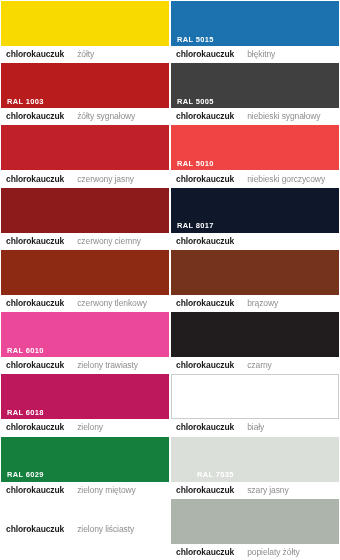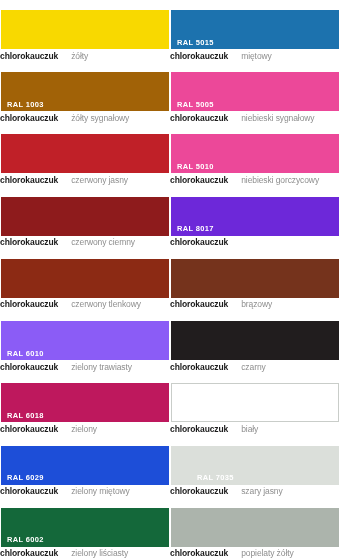--- a/index.html
+++ b/index.html
@@ -30,23 +30,23 @@
     box-sizing: border-box;
     display: flex;
     flex-direction: column;
     background: #ffffff;
     overflow: hidden;
   }
 
   
   .swatch {
     position: relative;
-    height: 39px;
+    height: 45px;
     box-sizing: border-box;
-    margin: 10px 1px 0 1px;
+    margin: 1px 1px 0 1px;
     flex: 0 0 auto;
   }
   .swatch.outlined {
     border: 1px solid #c9cdc9;
   }
 
   
   .ral {
     position: absolute;
     left: 6px;
@@ -56,21 +56,21 @@
     letter-spacing: 0.35px;
     line-height: 1;
     white-space: nowrap;
   }
 
   
   .caption {
     flex: 1 1 auto;
     display: flex;
     align-items: center;
-    padding-left: 0;
+    padding-left: 6px;
     padding-right: 4px;
     background: #ffffff;
     white-space: nowrap;
     overflow: hidden;
   }
   .brand {
     font-size: 8.5px;
     font-weight: 700;
     color: #1a1a1a;
     letter-spacing: -0.1px;
@@ -93,88 +93,88 @@
         <span class="brand">chlorokauczuk</span>
         <span class="cname">żółty</span>
       </div>
     </div>
     <div class="cell">
       <div class="swatch" style="background: rgb(28, 114, 174);">
         <span class="ral" style="color: rgb(255, 255, 255);">RAL 5015</span>
       </div>
       <div class="caption">
         <span class="brand">chlorokauczuk</span>
-        <span class="cname">miętowy</span>
-      </div>
-    </div>
-    <div class="cell">
-      <div class="swatch" style="background: #a16207;">
+        <span class="cname">błękitny</span>
+      </div>
+    </div>
+    <div class="cell">
+      <div class="swatch" style="background: #b91c1c;">
         <span class="ral" style="color: rgb(255, 255, 255);">RAL 1003</span>
       </div>
       <div class="caption">
         <span class="brand">chlorokauczuk</span>
         <span class="cname">żółty sygnałowy</span>
       </div>
     </div>
     <div class="cell">
+      <div class="swatch" style="background: #404040;">
+        <span class="ral" style="color: rgb(255, 255, 255);">RAL 5005</span>
+      </div>
+      <div class="caption">
+        <span class="brand">chlorokauczuk</span>
+        <span class="cname">niebieski sygnałowy</span>
+      </div>
+    </div>
+    <div class="cell">
+      <div class="swatch" style="background: rgb(192, 32, 40);"></div>
+      <div class="caption">
+        <span class="brand">chlorokauczuk</span>
+        <span class="cname">czerwony jasny</span>
+      </div>
+    </div>
+    <div class="cell">
+      <div class="swatch" style="background: #ef4444;">
+        <span class="ral" style="color: rgb(255, 255, 255);">RAL 5010</span>
+      </div>
+      <div class="caption">
+        <span class="brand">chlorokauczuk</span>
+        <span class="cname">niebieski gorczycowy</span>
+      </div>
+    </div>
+    <div class="cell">
+      <div class="swatch" style="background: rgb(142, 27, 28);"></div>
+      <div class="caption">
+        <span class="brand">chlorokauczuk</span>
+        <span class="cname">czerwony ciemny</span>
+      </div>
+    </div>
+    <div class="cell">
+      <div class="swatch" style="background: #0f172a;">
+        <span class="ral" style="color: rgb(255, 255, 255);">RAL 8017</span>
+      </div>
+      <div class="caption">
+        <span class="brand">chlorokauczuk</span>
+      </div>
+    </div>
+    <div class="cell">
+      <div class="swatch" style="background: rgb(140, 42, 20);"></div>
+      <div class="caption">
+        <span class="brand">chlorokauczuk</span>
+        <span class="cname">czerwony tlenkowy</span>
+      </div>
+    </div>
+    <div class="cell">
+      <div class="swatch" style="background: rgb(117, 51, 28);"></div>
+      <div class="caption">
+        <span class="brand">chlorokauczuk</span>
+        <span class="cname">brązowy</span>
+      </div>
+    </div>
+    <div class="cell">
       <div class="swatch" style="background: #ec4899;">
-        <span class="ral" style="color: rgb(255, 255, 255);">RAL 5005</span>
-      </div>
-      <div class="caption">
-        <span class="brand">chlorokauczuk</span>
-        <span class="cname">niebieski sygnałowy</span>
-      </div>
-    </div>
-    <div class="cell">
-      <div class="swatch" style="background: rgb(192, 32, 40);"></div>
-      <div class="caption">
-        <span class="brand">chlorokauczuk</span>
-        <span class="cname">czerwony jasny</span>
-      </div>
-    </div>
-    <div class="cell">
-      <div class="swatch" style="background: #ec4899;">
-        <span class="ral" style="color: rgb(255, 255, 255);">RAL 5010</span>
-      </div>
-      <div class="caption">
-        <span class="brand">chlorokauczuk</span>
-        <span class="cname">niebieski gorczycowy</span>
-      </div>
-    </div>
-    <div class="cell">
-      <div class="swatch" style="background: rgb(142, 27, 28);"></div>
-      <div class="caption">
-        <span class="brand">chlorokauczuk</span>
-        <span class="cname">czerwony ciemny</span>
-      </div>
-    </div>
-    <div class="cell">
-      <div class="swatch" style="background: #6d28d9;">
-        <span class="ral" style="color: rgb(255, 255, 255);">RAL 8017</span>
-      </div>
-      <div class="caption">
-        <span class="brand">chlorokauczuk</span>
-      </div>
-    </div>
-    <div class="cell">
-      <div class="swatch" style="background: rgb(140, 42, 20);"></div>
-      <div class="caption">
-        <span class="brand">chlorokauczuk</span>
-        <span class="cname">czerwony tlenkowy</span>
-      </div>
-    </div>
-    <div class="cell">
-      <div class="swatch" style="background: rgb(117, 51, 28);"></div>
-      <div class="caption">
-        <span class="brand">chlorokauczuk</span>
-        <span class="cname">brązowy</span>
-      </div>
-    </div>
-    <div class="cell">
-      <div class="swatch" style="background: #8b5cf6;">
         <span class="ral" style="color: rgb(255, 255, 255);">RAL 6010</span>
       </div>
       <div class="caption">
         <span class="brand">chlorokauczuk</span>
         <span class="cname">zielony trawiasty</span>
       </div>
     </div>
     <div class="cell">
       <div class="swatch" style="background: rgb(33, 29, 30);"></div>
       <div class="caption">
@@ -192,41 +192,38 @@
       </div>
     </div>
     <div class="cell">
       <div class="swatch outlined" style="background: rgb(255, 255, 255);"></div>
       <div class="caption">
         <span class="brand">chlorokauczuk</span>
         <span class="cname">biały</span>
       </div>
     </div>
     <div class="cell">
-      <div class="swatch" style="background: #1d4ed8;">
+      <div class="swatch" style="background: #15803d;">
         <span class="ral" style="color: rgb(255, 255, 255);">RAL 6029</span>
       </div>
       <div class="caption">
         <span class="brand">chlorokauczuk</span>
         <span class="cname">zielony miętowy</span>
       </div>
     </div>
     <div class="cell">
       <div class="swatch" style="background: rgb(219, 223, 218);">
         <span class="ral" style="color: rgb(255, 255, 255); padding-left: 20px;">RAL 7035</span>
       </div>
       <div class="caption">
         <span class="brand">chlorokauczuk</span>
         <span class="cname">szary jasny</span>
       </div>
     </div>
     <div class="cell">
-      <div class="swatch" style="background: rgb(20, 104, 58);">
-        <span class="ral" style="color: rgb(255, 255, 255);">RAL 6002</span>
-      </div>
       <div class="caption">
         <span class="brand">chlorokauczuk</span>
         <span class="cname">zielony liściasty</span>
       </div>
     </div>
     <div class="cell">
       <div class="swatch" style="background: rgb(172, 180, 172);"></div>
       <div class="caption">
         <span class="brand">chlorokauczuk</span>
         <span class="cname">popielaty żółty</span>

